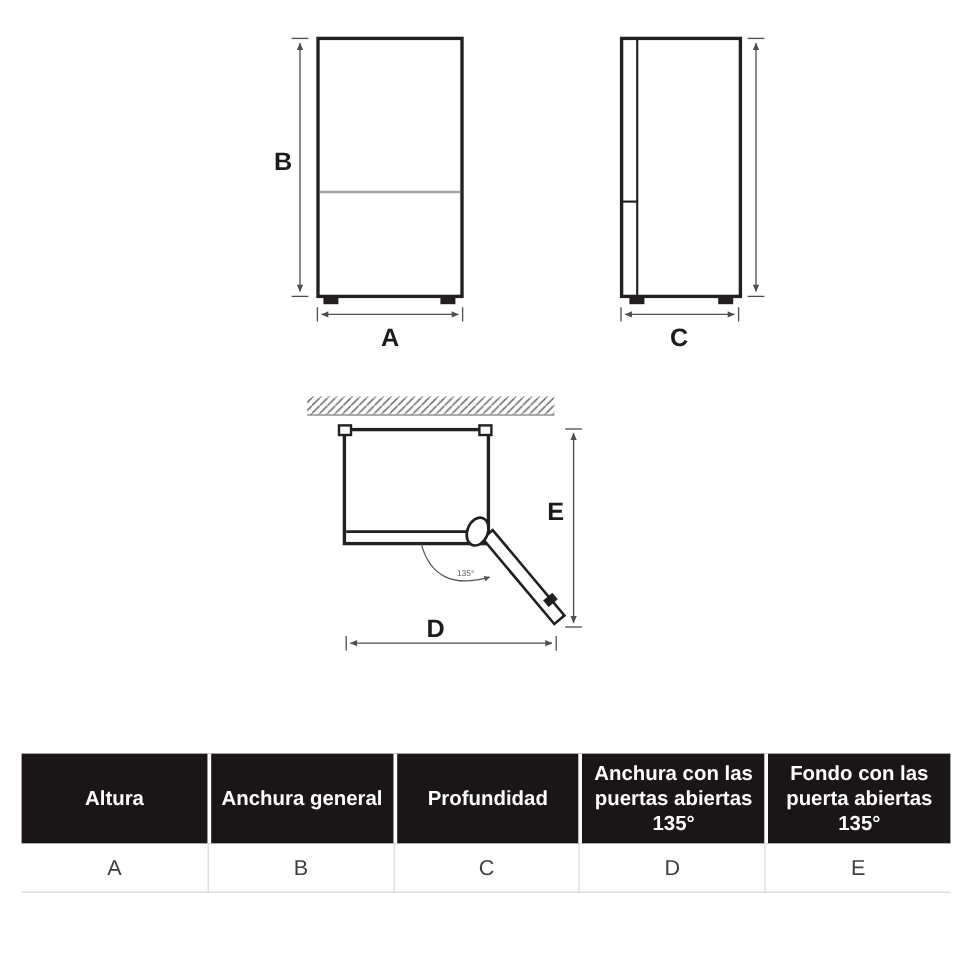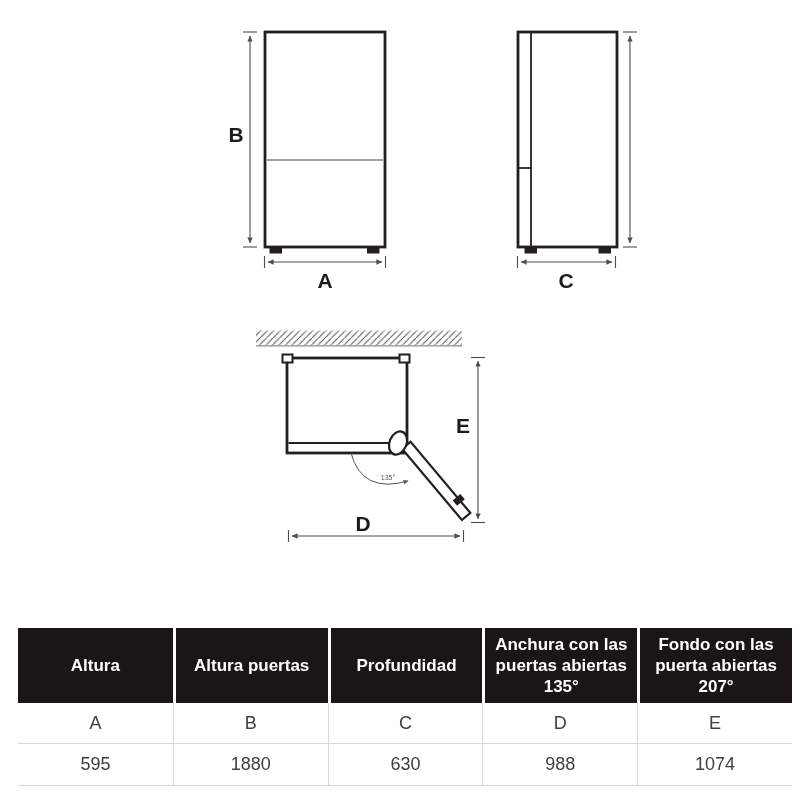--- a/index.html
+++ b/index.html
@@ -152,37 +152,30 @@
         <line x1="292" y1="536" x2="460" y2="536" marker-start="url(#arw)" marker-end="url(#arw)"></line>
       </g>
       <text class="dim-label" x="363" y="531" text-anchor="middle">D</text>
     </g>
   </svg>
 
   <table class="spec-table">
     <thead>
       <tr>
         <th>Altura</th>
-        <th>Altura puertas</th>
+        <th>Anchura general</th>
         <th>Profundidad</th>
         <th>Anchura con las puertas abiertas 135°</th>
-        <th>Fondo con las puerta abiertas 207°</th>
+        <th>Fondo con las puerta abiertas 135°</th>
       </tr>
     </thead>
     <tbody>
       <tr class="letter-row">
         <td>A</td>
         <td>B</td>
         <td>C</td>
         <td>D</td>
         <td>E</td>
       </tr>
-      <tr class="value-row">
-        <td>595</td>
-        <td>1880</td>
-        <td>630</td>
-        <td>988</td>
-        <td>1074</td>
-      </tr>
     </tbody>
   </table>
 
 </div>
 
 </body></html>

